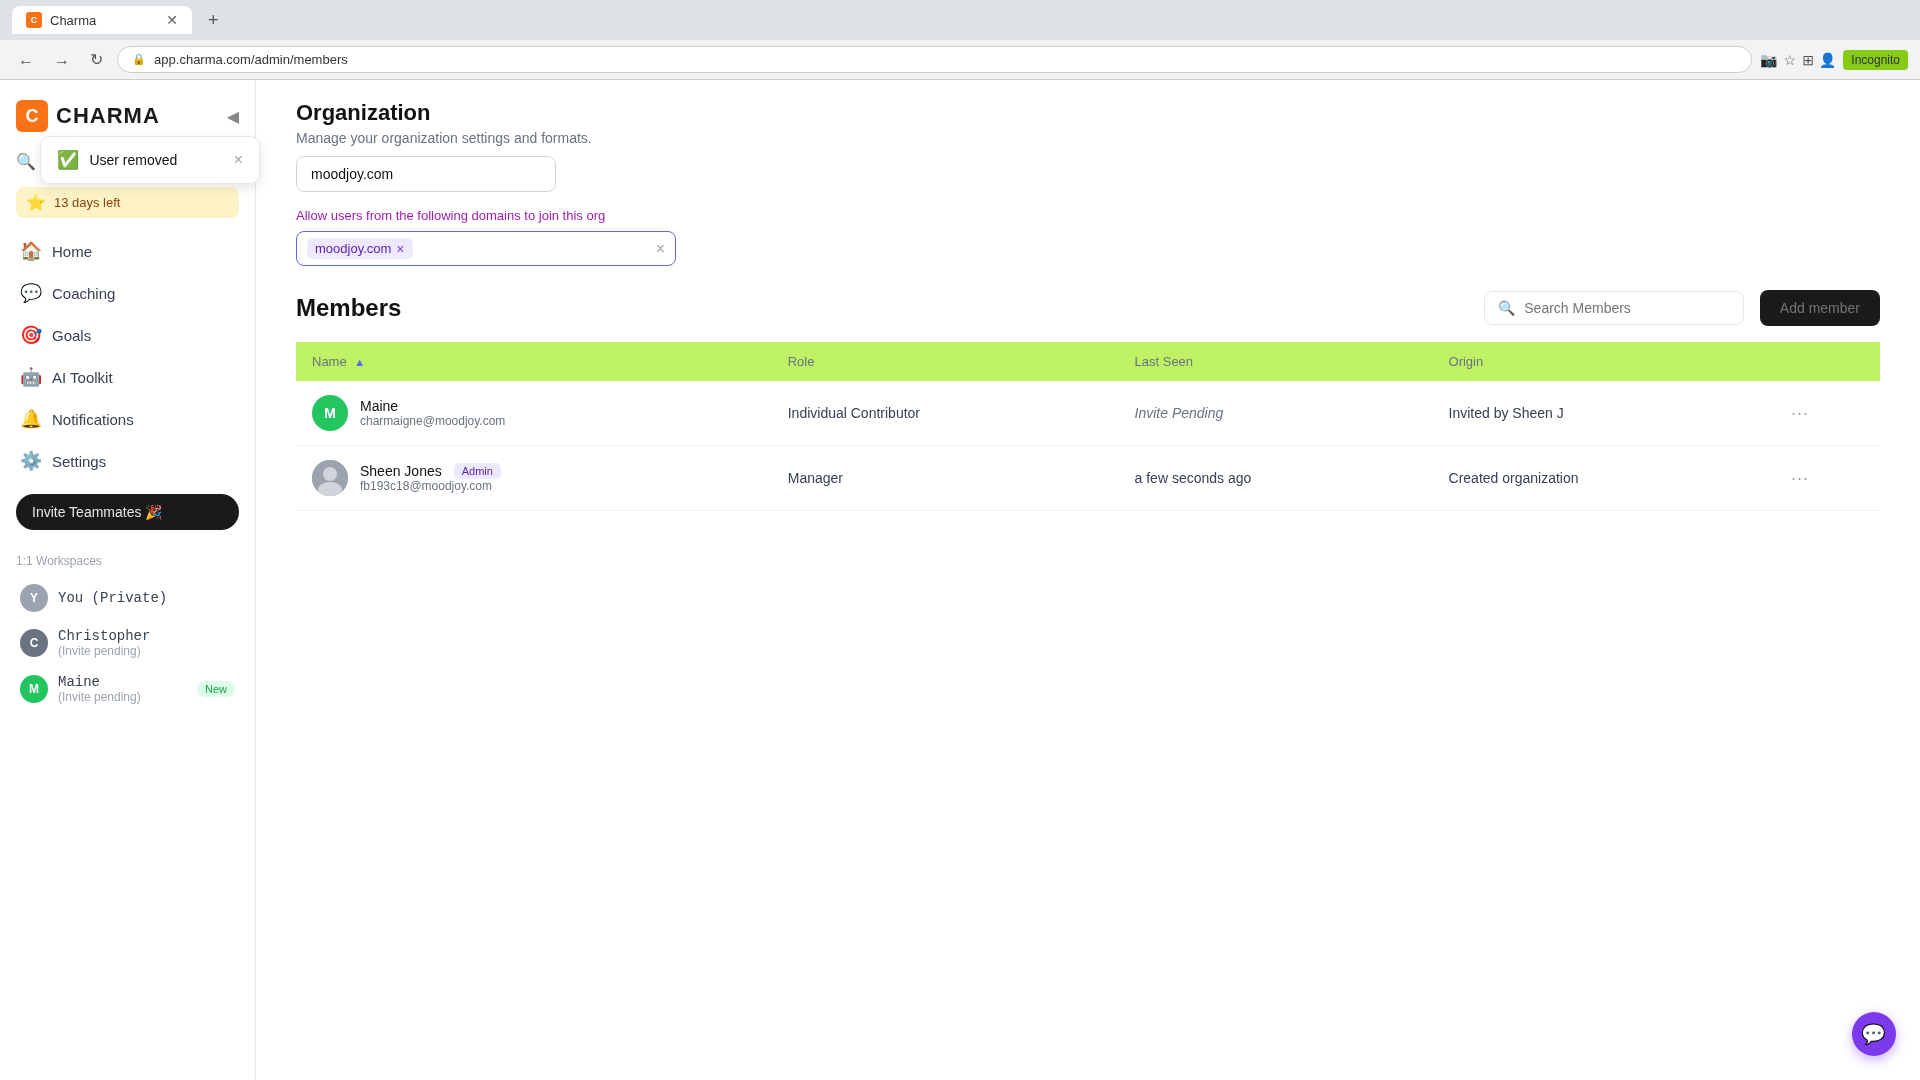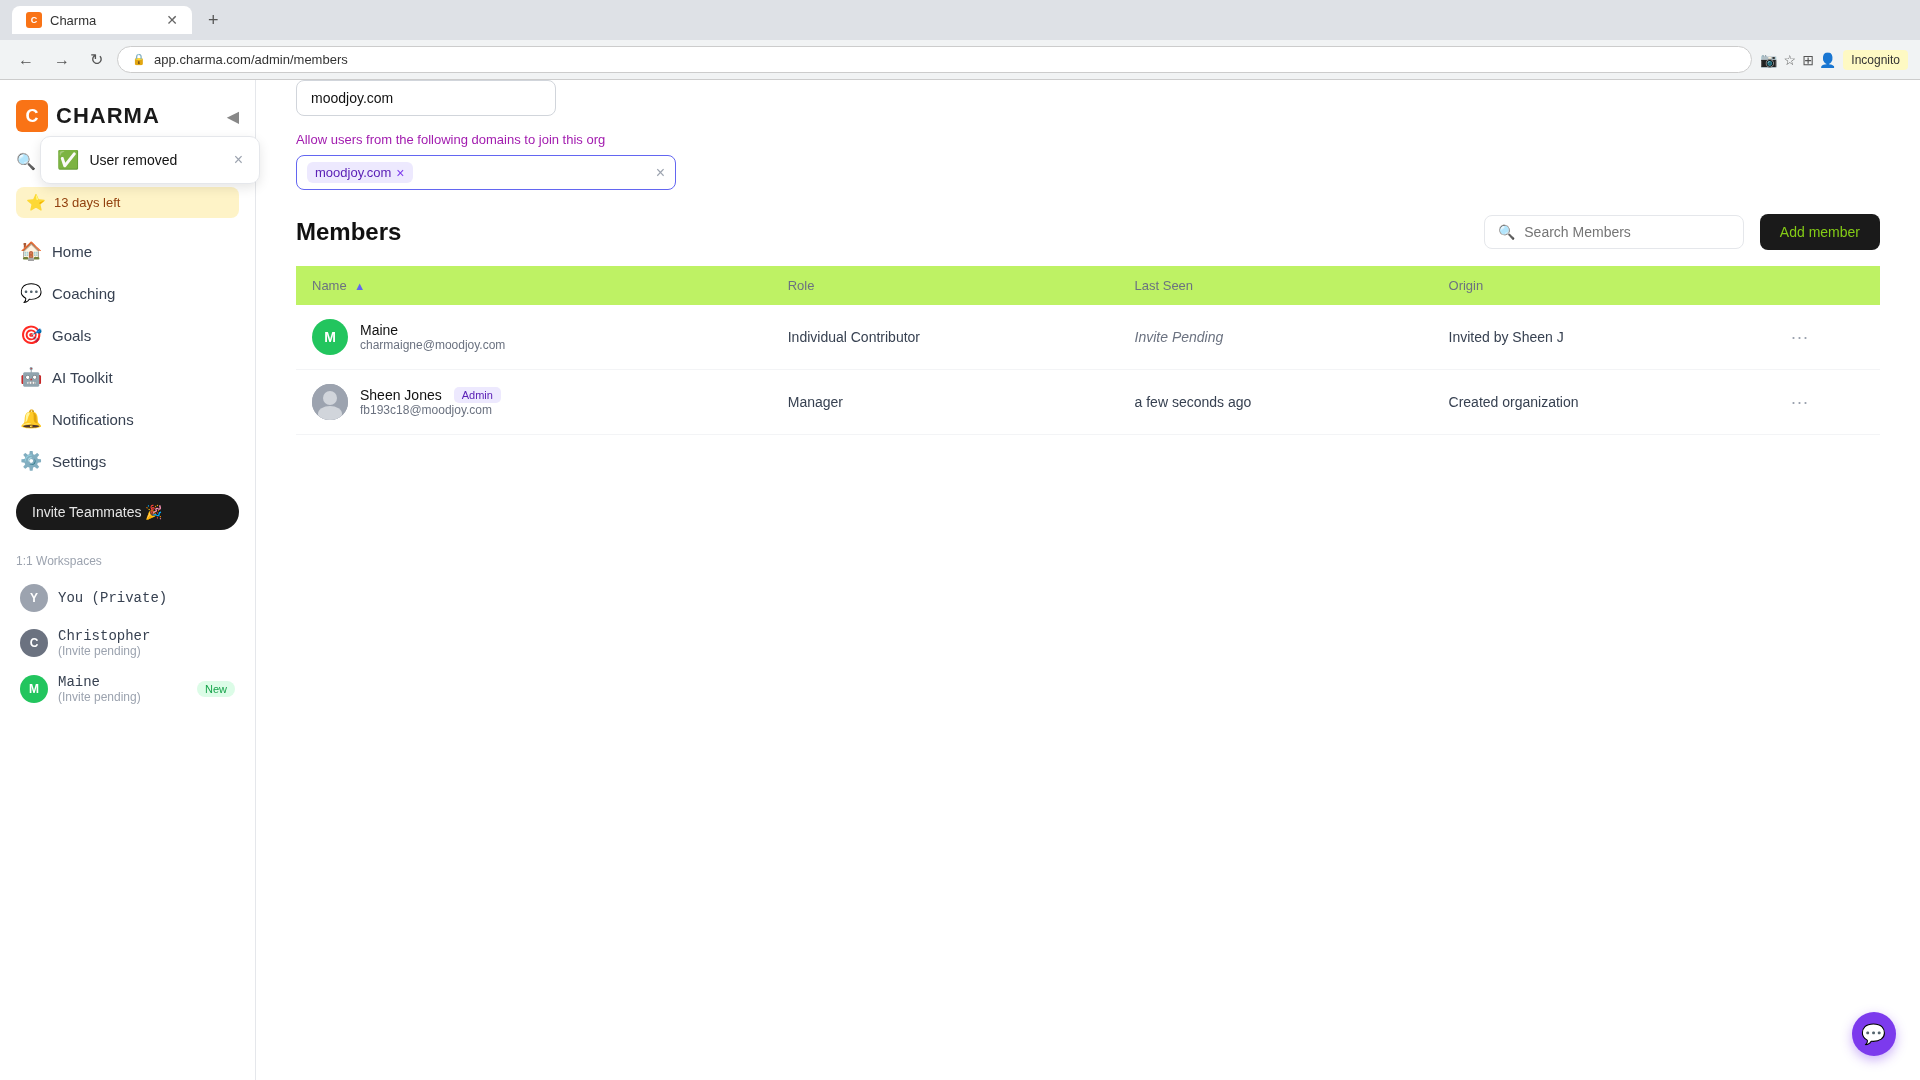--- a/index.html
+++ b/index.html
@@ -10,21 +10,21 @@
     .browser-titlebar { display: flex; align-items: center; padding: 6px 12px; gap: 8px; background: #dee1e6; }
     .browser-tab { background: #fff; border-radius: 8px 8px 0 0; padding: 6px 14px; display: flex; align-items: center; gap: 8px; font-size: 13px; color: #333; min-width: 180px; }
     .browser-tab-icon { width: 16px; height: 16px; background: #f97316; border-radius: 3px; display: flex; align-items: center; justify-content: center; font-size: 9px; color: white; font-weight: bold; }
     .browser-tab-close { margin-left: auto; color: #666; cursor: pointer; font-size: 14px; }
     .new-tab-btn { background: none; border: none; font-size: 18px; color: #555; cursor: pointer; padding: 2px 8px; }
     .browser-toolbar { background: #f1f3f4; display: flex; align-items: center; padding: 6px 12px; gap: 8px; border-bottom: 1px solid #ccc; }
     .nav-btn { background: none; border: none; color: #555; cursor: pointer; font-size: 16px; padding: 4px 6px; border-radius: 4px; }
     .address-bar { flex: 1; background: #fff; border: 1px solid #ccc; border-radius: 20px; padding: 5px 14px; font-size: 13px; color: #333; display: flex; align-items: center; gap: 8px; }
     .address-bar-icon { color: #666; font-size: 11px; }
     .browser-toolbar-right { display: flex; align-items: center; gap: 6px; color: #555; font-size: 14px; }
-    .incognito-badge { font-size: 12px; color: #333; background: #fef9c3; padding: 3px 8px; border-radius: 4px; text-align: center; }
+    .incognito-badge { font-size: 12px; color: #333; background: #84cc16; padding: 3px 8px; border-radius: 4px; text-align: center; }
 
     
     .app-container { display: flex; flex: 1; overflow: hidden; }
 
     
     .sidebar { width: 256px; background: #fff; border-right: 1px solid #e5e7eb; display: flex; flex-direction: column; padding: 12px 0; flex-shrink: 0; overflow-y: auto; }
     .sidebar-logo { padding: 8px 16px 16px; display: flex; align-items: center; gap: 8px; }
     .logo-icon { width: 32px; height: 32px; }
     .logo-text { font-size: 22px; font-weight: 800; letter-spacing: 1px; color: #1a1a1a; }
     .sidebar-collapse-btn { margin-left: auto; background: none; border: none; cursor: pointer; color: #888; font-size: 16px; }
@@ -57,21 +57,21 @@
     .form-input { border: 1px solid #d1d5db; border-radius: 8px; padding: 9px 14px; font-size: 14px; color: #111; width: 260px; outline: none; }
     .allow-text { font-size: 13px; color: #a21caf; margin-bottom: 8px; }
     .domains-input { border: 1.5px solid #6366f1; border-radius: 8px; padding: 6px 10px; display: flex; align-items: center; gap: 6px; width: 380px; flex-wrap: wrap; }
     .domain-tag { background: #ede9fe; color: #5b21b6; border-radius: 6px; padding: 3px 8px; font-size: 13px; display: flex; align-items: center; gap: 5px; }
     .domain-tag-remove { cursor: pointer; color: #7c3aed; font-size: 14px; line-height: 1; }
     .domains-clear { margin-left: auto; cursor: pointer; color: #9ca3af; font-size: 16px; }
 
     
     .members-header { display: flex; align-items: center; justify-content: space-between; margin-bottom: 16px; margin-top: 20px; }
     .members-title { font-size: 24px; font-weight: 600; color: #111; }
-    .add-member-btn { background: #1a1a1a; color: #84cc16; border: none; border-radius: 8px; padding: 10px 20px; font-size: 14px; font-weight: 500; cursor: pointer; }
+    .add-member-btn { background: #1a1a1a; color: #737373; border: none; border-radius: 8px; padding: 10px 20px; font-size: 14px; font-weight: 500; cursor: pointer; }
     .search-members { border: 1px solid #e5e7eb; border-radius: 8px; padding: 8px 14px; font-size: 14px; color: #9ca3af; width: 260px; display: flex; align-items: center; gap: 8px; margin-bottom: 0; }
     .search-members input { border: none; outline: none; font-size: 14px; color: #374151; width: 100%; background: none; }
     .search-icon { color: #9ca3af; font-size: 14px; }
 
     
     .members-table { width: 100%; border-collapse: collapse; }
     .table-header { background: #bef264; }
     .table-header th { padding: 12px 16px; font-size: 13px; font-weight: 500; color: #6b7280; text-align: left; }
     .sort-icon { color: #6366f1; margin-left: 4px; font-size: 11px; }
     .table-row td { padding: 14px 16px; border-bottom: 1px solid #f3f4f6; font-size: 14px; color: #374151; }
@@ -198,20 +198,24 @@
         <div>
           <div class="workspace-name">Maine</div>
           <div class="workspace-sub">(Invite pending)</div>
         </div>
         <span class="new-badge">New</span>
       </div>
     </div>
   </div>
 
   <div class="main-content">
+    <div class="page-header">
+      <h1 class="page-title">Organization</h1>
+      <p class="page-subtitle">Manage your organization settings and formats.</p>
+    </div>
 
     <div class="content-area">
 
       <div class="section">
         <div class="form-group">
           <input class="form-input" type="text" value="moodjoy.com" style="">
         </div>
 
         <div class="form-group">
           <p class="allow-text">Allow users from the following domains to join this org</p>

